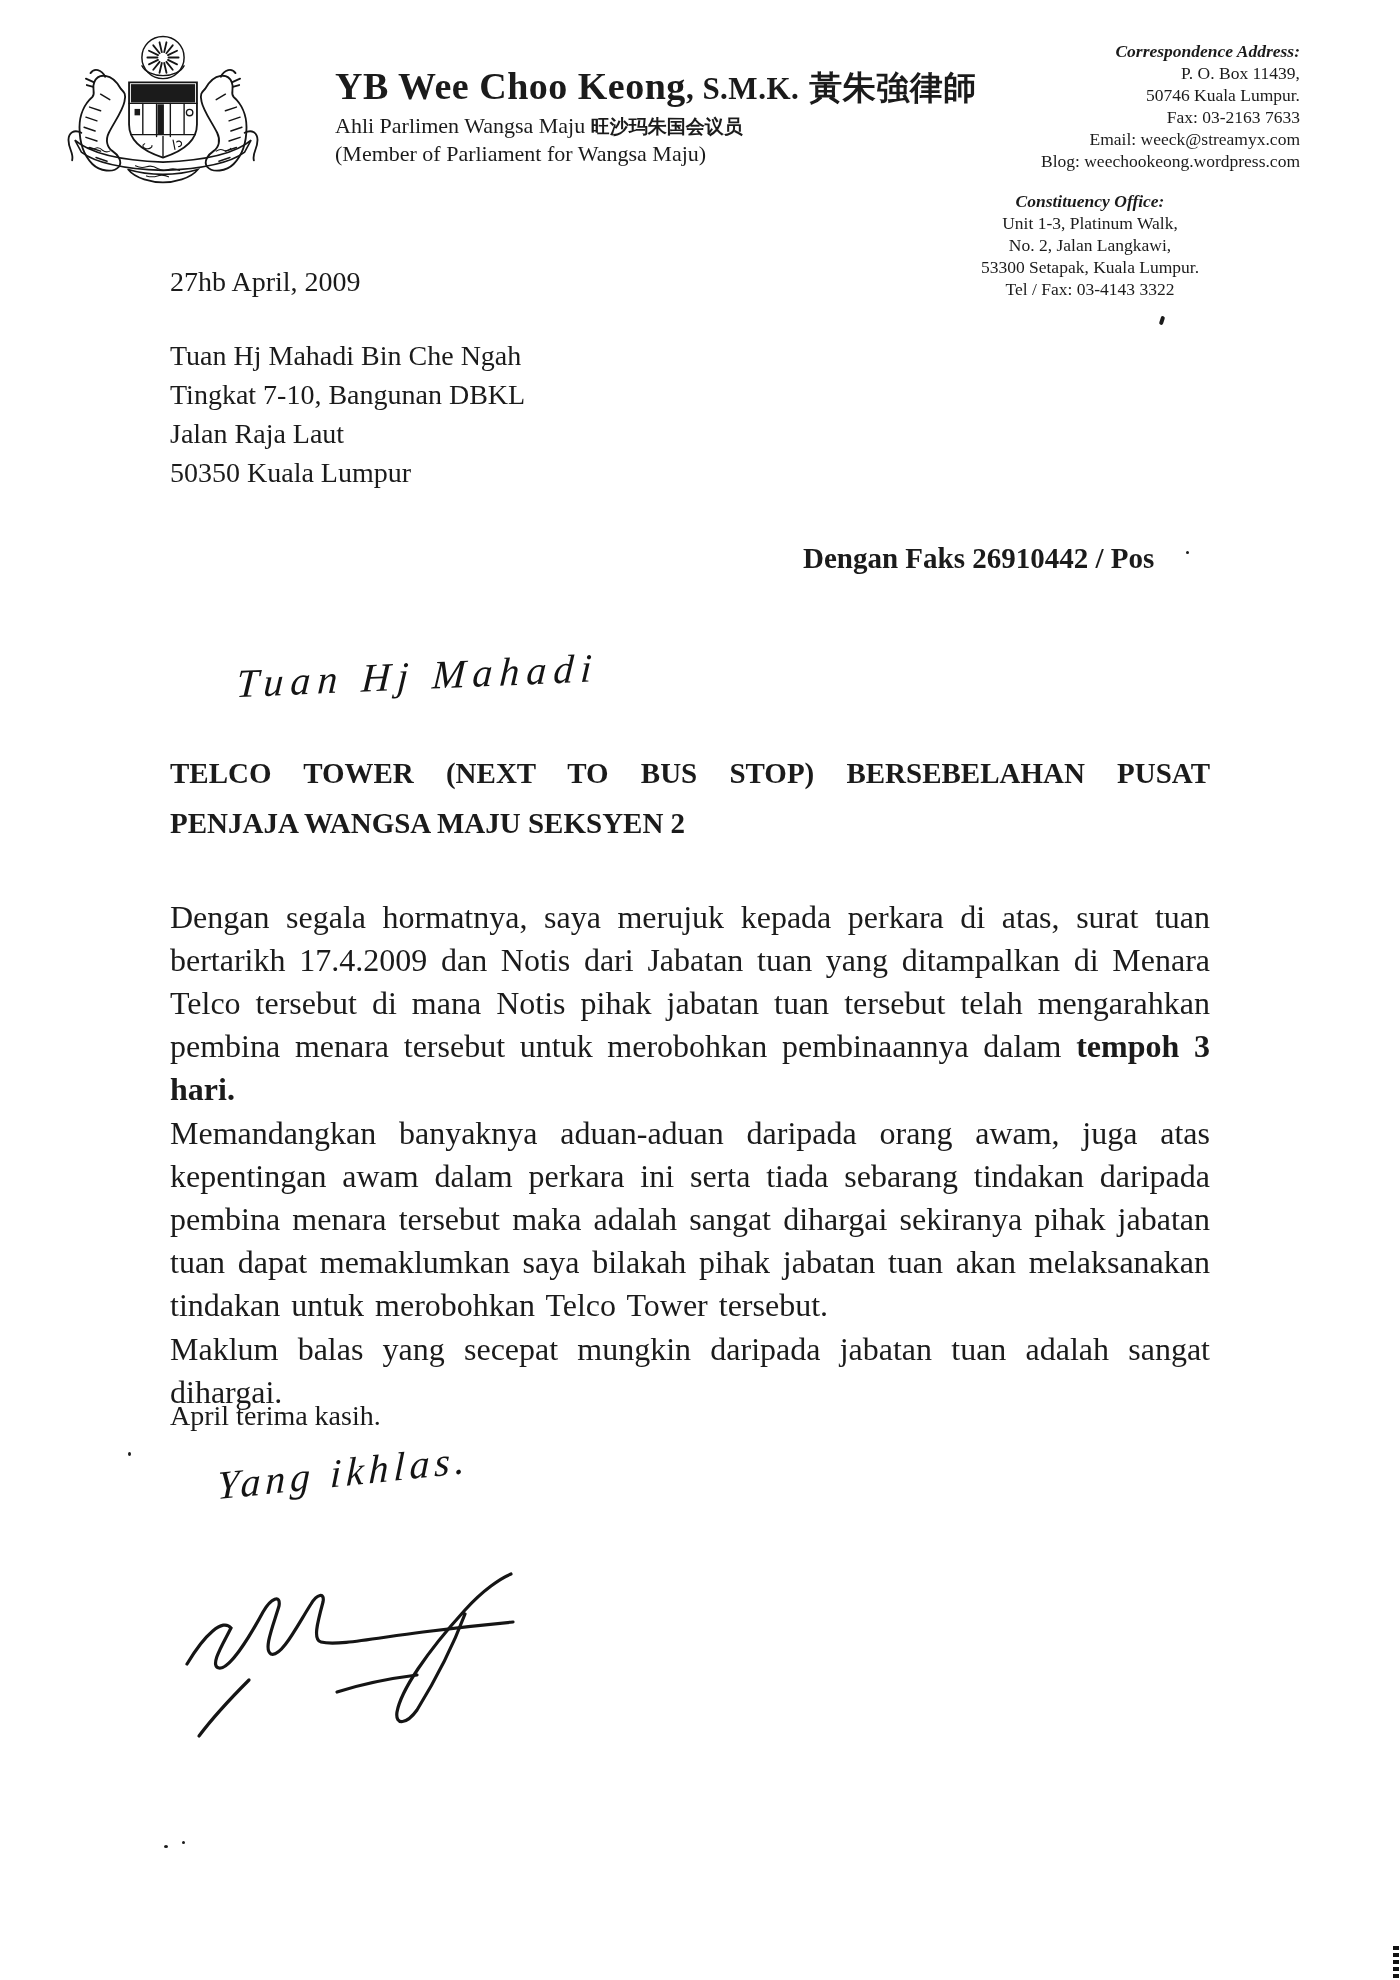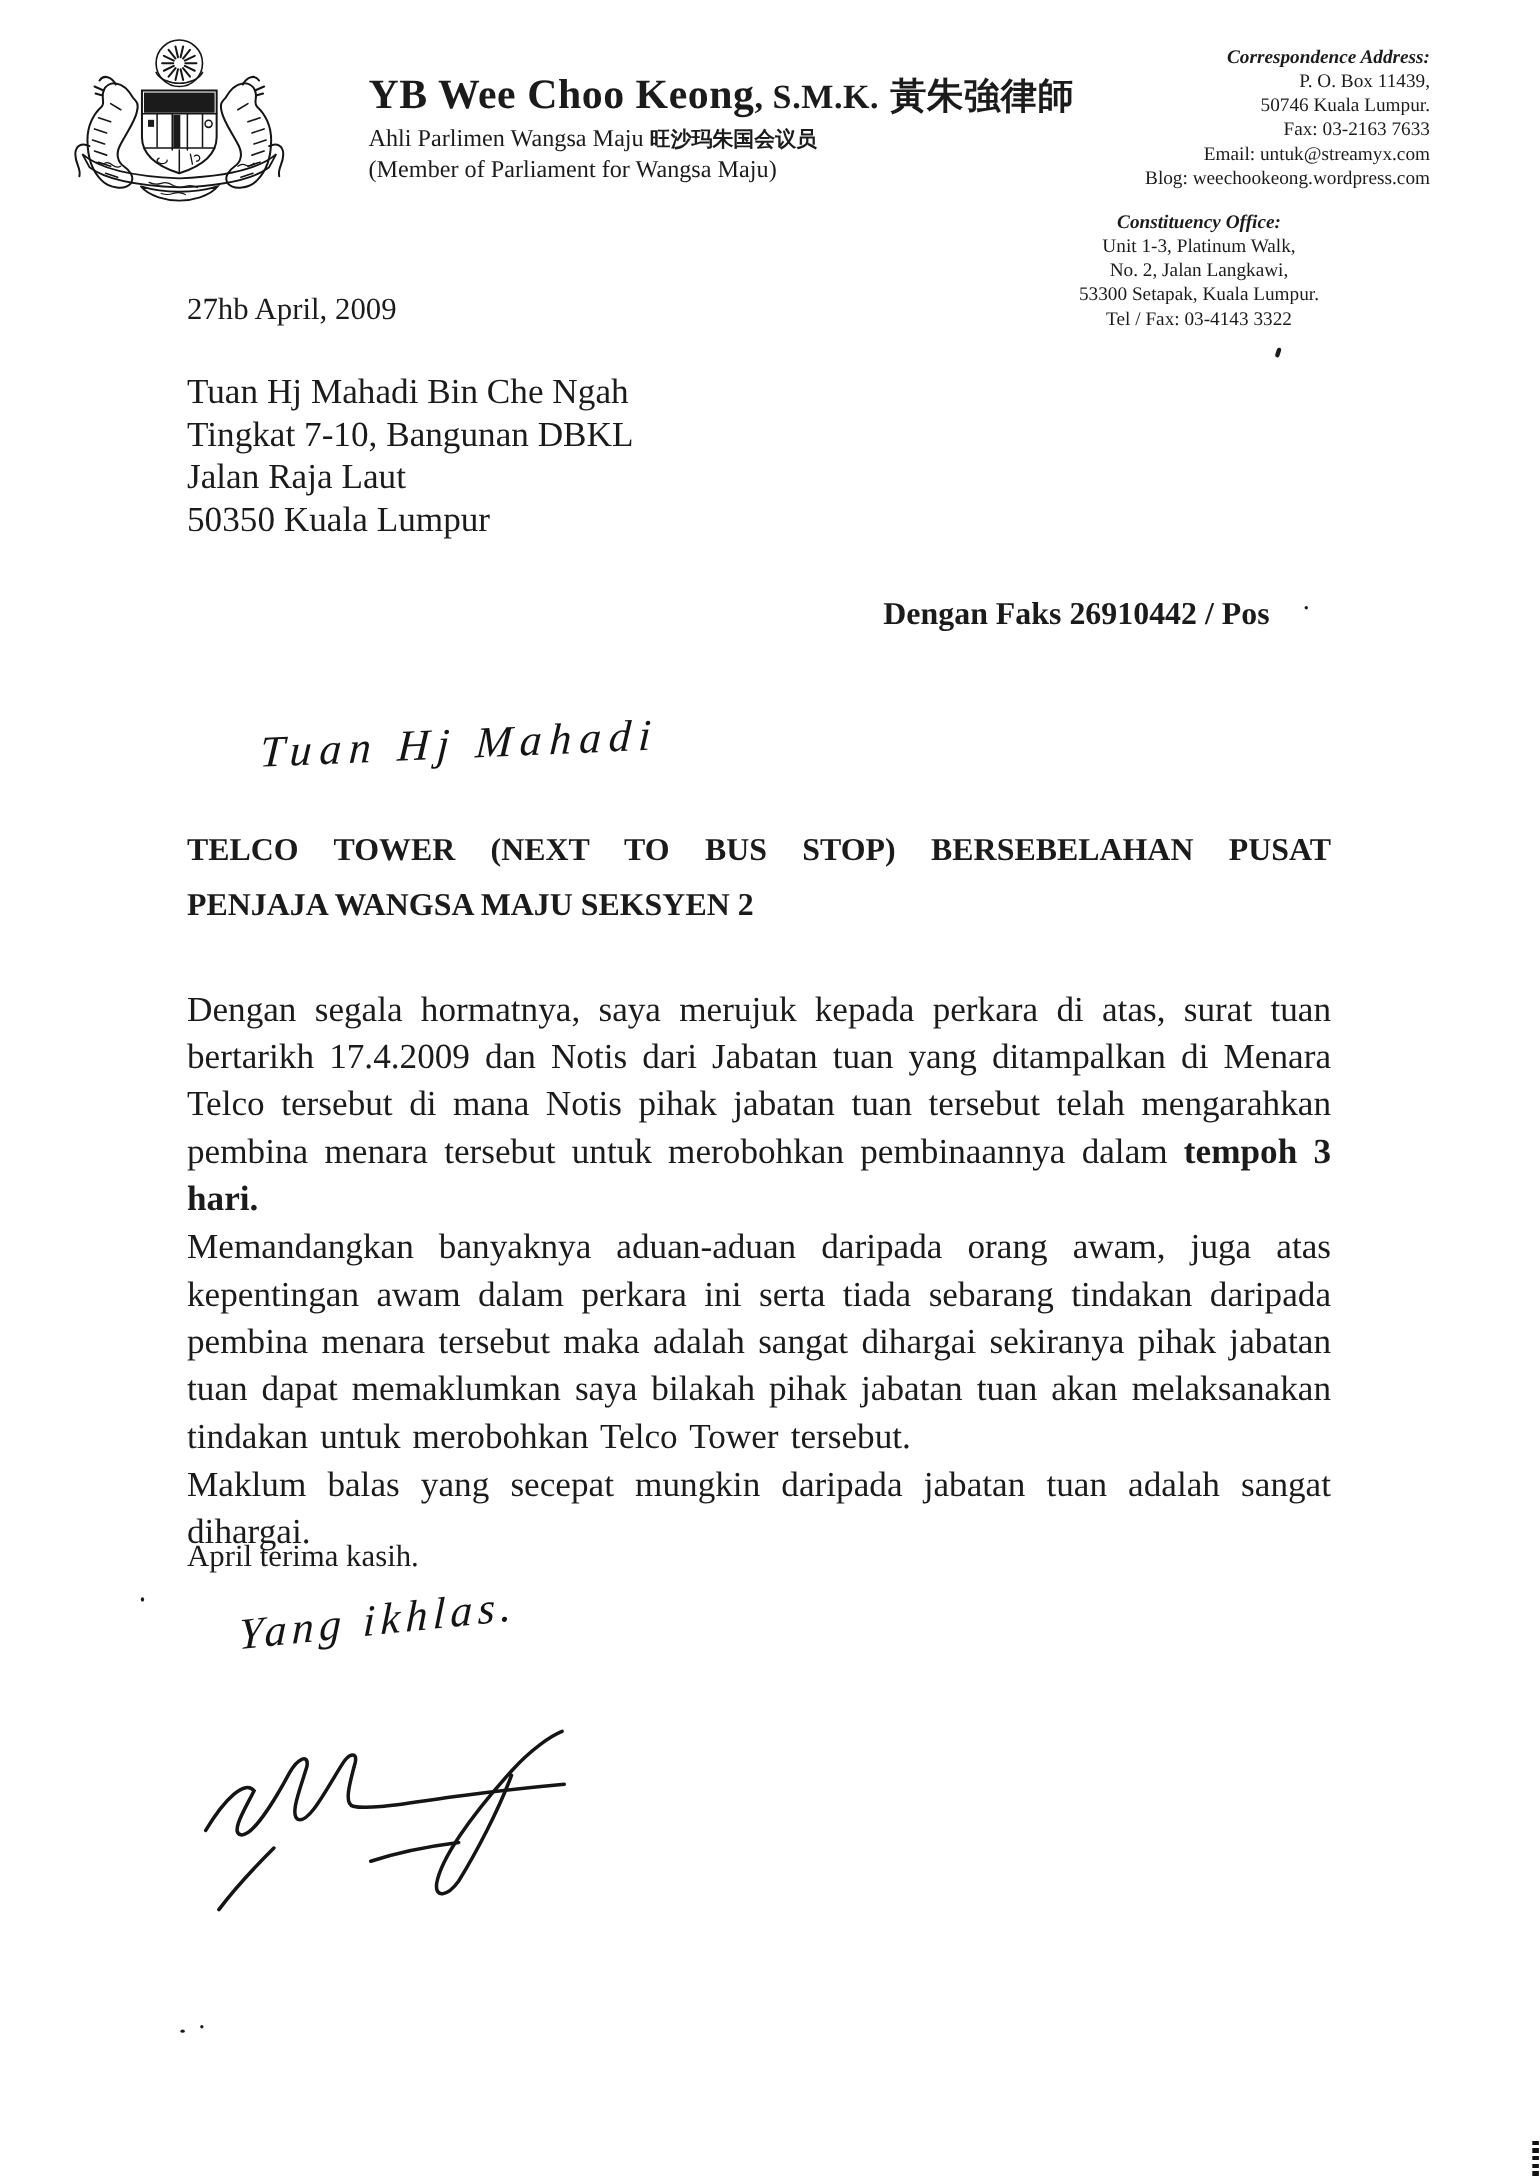--- a/index.html
+++ b/index.html
@@ -19,21 +19,21 @@
   .lh-name .cjk{font-size:33px;font-weight:600;}
   .lh-malay{left:335px;top:113px;font-size:22px;white-space:nowrap;}
   .lh-malay .cjk{font-size:19px;font-weight:bold;}
   .lh-eng{left:335px;top:141px;font-size:22px;white-space:nowrap;}
   .addr-block{right:100px;width:420px;text-align:right;font-size:17.5px;line-height:22px;}
   .addr-block .addr-heading{font-weight:bold;font-style:italic;}
   .corr{top:40px;}
   .const{top:190px;text-align:center;}
   
   .date{left:170px;top:266px;font-size:28px;}
-  .recipient{left:170px;top:336px;font-size:32px;line-height:39px;}
+  .recipient{left:170px;top:336px;font-size:28px;line-height:39px;}
   .delivery{left:803px;top:542px;font-size:29px;font-weight:bold;white-space:nowrap;}
   .handwrit{
     font-style:italic;
     color:#141414;
     white-space:nowrap;
   }
   .hw-salutation{
     left:238px;top:660px;
     font-size:40px;letter-spacing:7px;
     transform:rotate(-2.5deg) skewX(-6deg);
@@ -153,21 +153,21 @@
     <span>Ahli Parlimen Wangsa Maju</span>
     <span class="cjk">旺沙玛朱国会议员</span>
   </div>
   <div class="abs lh-eng">(Member of Parliament for Wangsa Maju)</div>
 
   <div class="abs addr-block corr">
     <div class="addr-heading">Correspondence Address:</div>
     <div>P. O. Box 11439,</div>
     <div>50746 Kuala Lumpur.</div>
     <div>Fax: 03-2163 7633</div>
-    <div>Email: untuk@streamyx.com</div>
+    <div>Email: weeck@streamyx.com</div>
     <div>Blog: weechookeong.wordpress.com</div>
   </div>
 
   <div class="abs addr-block const">
     <div class="addr-heading">Constituency Office:</div>
     <div>Unit 1-3, Platinum Walk,</div>
     <div>No. 2, Jalan Langkawi,</div>
     <div>53300 Setapak, Kuala Lumpur.</div>
     <div>Tel / Fax: 03-4143 3322</div>
   </div>

